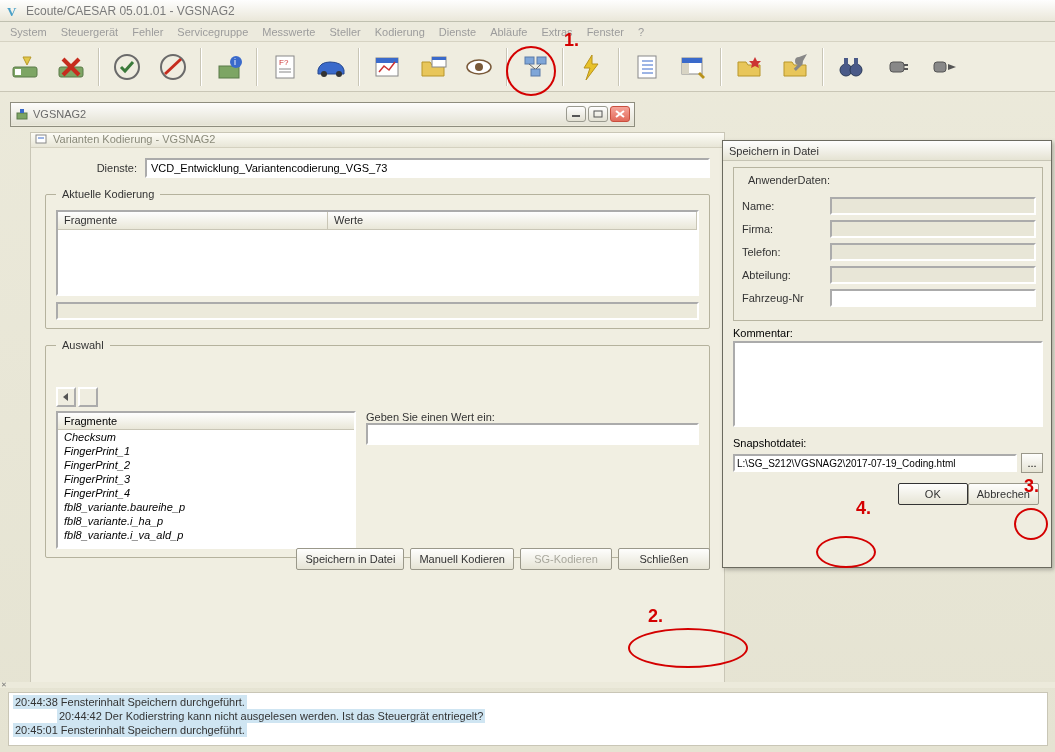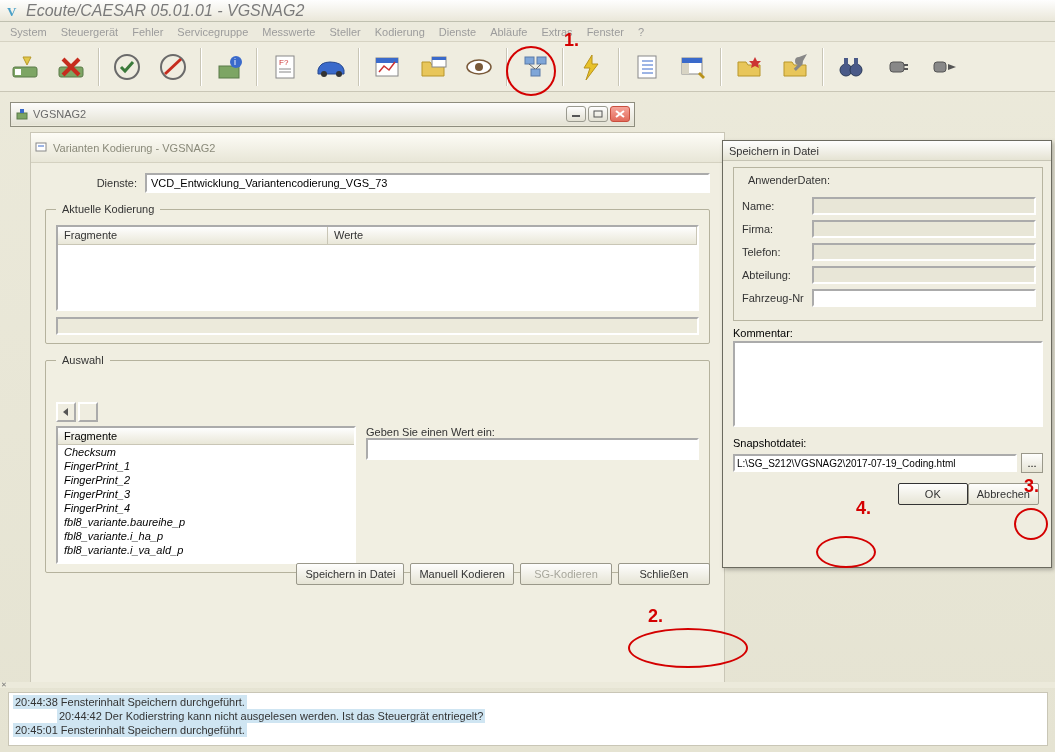--- a/index.html
+++ b/index.html
@@ -2,21 +2,21 @@
 <html><head>
 <meta charset="utf-8">
 <style>
   * { box-sizing: border-box; }
   html, body { margin:0; padding:0; width:1055px; height:752px; font-family: Tahoma, "Segoe UI", sans-serif; font-size:11px; background:#ece9d8; overflow:hidden; }
   .app { position:relative; width:1055px; height:752px; background: linear-gradient(#eceadb,#e5e3d2); }
 
   
   .titlebar { height:22px; background: linear-gradient(#fefefe,#eae7d9); display:flex; align-items:center; padding:0 4px; border-bottom:1px solid #c0c0b0; color:#666; }
   .titlebar .app-icon { width:16px; height:16px; display:flex; align-items:center; justify-content:center; margin-right:6px; color:#4aa0c8; font-weight:bold; }
-  .titlebar .title { color:#7a7a7a; font-size:16px;font-style:italic; }
+  .titlebar .title { color:#7a7a7a; font-size:12px; }
 
   
   .menubar { height:20px; display:flex; align-items:center; padding:0 4px; gap:2px; background:#eceadd; border-bottom:1px solid #d6d3c3; color:#9c9c9c; }
   .menubar .menu-item { padding:2px 6px; cursor:pointer; }
 
   
   .toolbar { height:50px; display:flex; align-items:center; padding:2px 4px; gap:4px; background:#efede0; border-bottom:1px solid #c9c6b6; }
   .toolbar .tool-btn { width:42px; height:42px; border:1px solid transparent; display:flex; align-items:center; justify-content:center; border-radius:3px; position:relative; }
   .toolbar .sep { width:2px; height:38px; border-left:1px solid #c9c6b6; border-right:1px solid #fff; margin:0 2px; }
   .toolbar svg { display:block; }
@@ -26,21 +26,21 @@
   .child-win { position:absolute; left:0; top:0; width:720px; background:#eceadb; border:1px solid #8e8d7e; box-shadow:none; }
   .child-titlebar { height:22px; background:linear-gradient(#fdfdfc,#e4e2d4); display:flex; align-items:center; padding:0 4px; justify-content:space-between; }
   .child-titlebar .left { display:flex; align-items:center; gap:4px; color:#6b6b6b; }
   .child-titlebar .tb-icon { width:14px; height:14px; display:flex; align-items:center; justify-content:center; }
   .win-btns { display:flex; gap:2px; }
   .win-btn { width:20px; height:16px; border:1px solid #9a9a8f; border-radius:3px; background:linear-gradient(#fefefe,#e2e0d2); display:flex; align-items:center; justify-content:center; }
   .win-btn.close { background:linear-gradient(#f6a59a,#e26a5a); border-color:#c94f3e; }
 
   
   .inner { position:absolute; left:20px; top:30px; width:695px; border:1px solid #c9c6b6; background:#f0eee1; height:555px; }
-  .inner-titlebar { height:30px; background:linear-gradient(#fdfcf6,#e8e6d7); display:flex; align-items:center; padding:0 4px; color:#8a8a7a; gap:6px; border-bottom:1px solid #d4d1c0; }
+  .inner-titlebar { height:15px; background:linear-gradient(#fdfcf6,#e8e6d7); display:flex; padding:0 4px; color:#8a8a7a; gap:6px; border-bottom:1px solid #d4d1c0; }
   .inner-body { padding:10px 14px 8px 14px; position:relative; }
 
   .row { display:flex; align-items:center; margin-bottom:10px; }
   .row .label { width:100px; text-align:right; padding-right:8px; color:#333; }
   .sunken { border:2px inset #fff; background:#fff; height:20px; padding:1px 4px; display:flex; align-items:center; overflow:hidden; white-space:nowrap; }
   .dienste-field { flex:1; }
 
   fieldset.groupbox { border:1px solid #b5b29d; border-top:1px solid #b5b29d; border-radius:2px; margin:2px 0 10px 0; padding:10px 10px 8px 10px; background:#f1efe2; }
   fieldset.groupbox legend { padding:0 6px; color:#333; background:transparent; }
 
@@ -70,21 +70,21 @@
   .winbtn { height:22px; min-width:92px; padding:0 8px; border:1px solid #9a988a; background:linear-gradient(#fefefd,#e6e4d5); border-radius:2px; display:flex; align-items:center; justify-content:center; cursor:pointer; color:#333; }
   .winbtn.disabled { color:#a8a79c; }
 
   
   .dialog { position:absolute; left:722px; top:140px; width:330px; height:428px; background:#efede0; border:1px solid #6b6a5f; box-shadow:2px 2px 4px rgba(0,0,0,0.25); }
   .dialog .dlg-title { height:20px; background:linear-gradient(#fefefe,#e5e3d3); display:flex; align-items:center; padding:0 6px; color:#333; border-bottom:1px solid #c6c4b4; font-weight:normal; }
   .dialog .dlg-body { padding:6px 8px 8px 10px; }
   .dlg-group { border:1px solid #b7b4a0; padding:6px 6px 8px 8px; margin-bottom:6px; }
   .dlg-group .g-title { color:#333; margin:-12px 0 6px 2px; background:#efede0; display:inline-block; padding:0 4px; }
   .dlg-row { display:flex; align-items:center; margin:5px 0; }
-  .dlg-row .dl { width:70px; color:#333; }
+  .dlg-row .dl { width:88px; color:#333; }
   .dlg-row .di { flex:1; border:2px inset #fff; background:#e8e6d7; height:18px; }
   .dlg-row .di.white { background:#fff; }
   .dlg-kom-label { margin:4px 0 2px 0; }
   .dlg-kommentar { border:2px inset #fff; background:#fff; height:86px; }
   .snap-row { display:flex; align-items:center; gap:4px; margin-top:4px; }
   .snap-row .snap-input { flex:1; border:2px inset #fff; background:#fff; height:18px; padding:0 2px; display:flex; align-items:center; overflow:hidden; white-space:nowrap; font-size:10px; }
   .snap-row .browse { width:22px; height:20px; border:1px solid #9a988a; background:linear-gradient(#fefefd,#e6e4d5); display:flex; align-items:center; justify-content:center; }
   .dlg-btns { display:flex; justify-content:flex-end; margin-top:10px; padding-right:4px; }
   .dlg-btns .winbtn { min-width:70px; }
 

